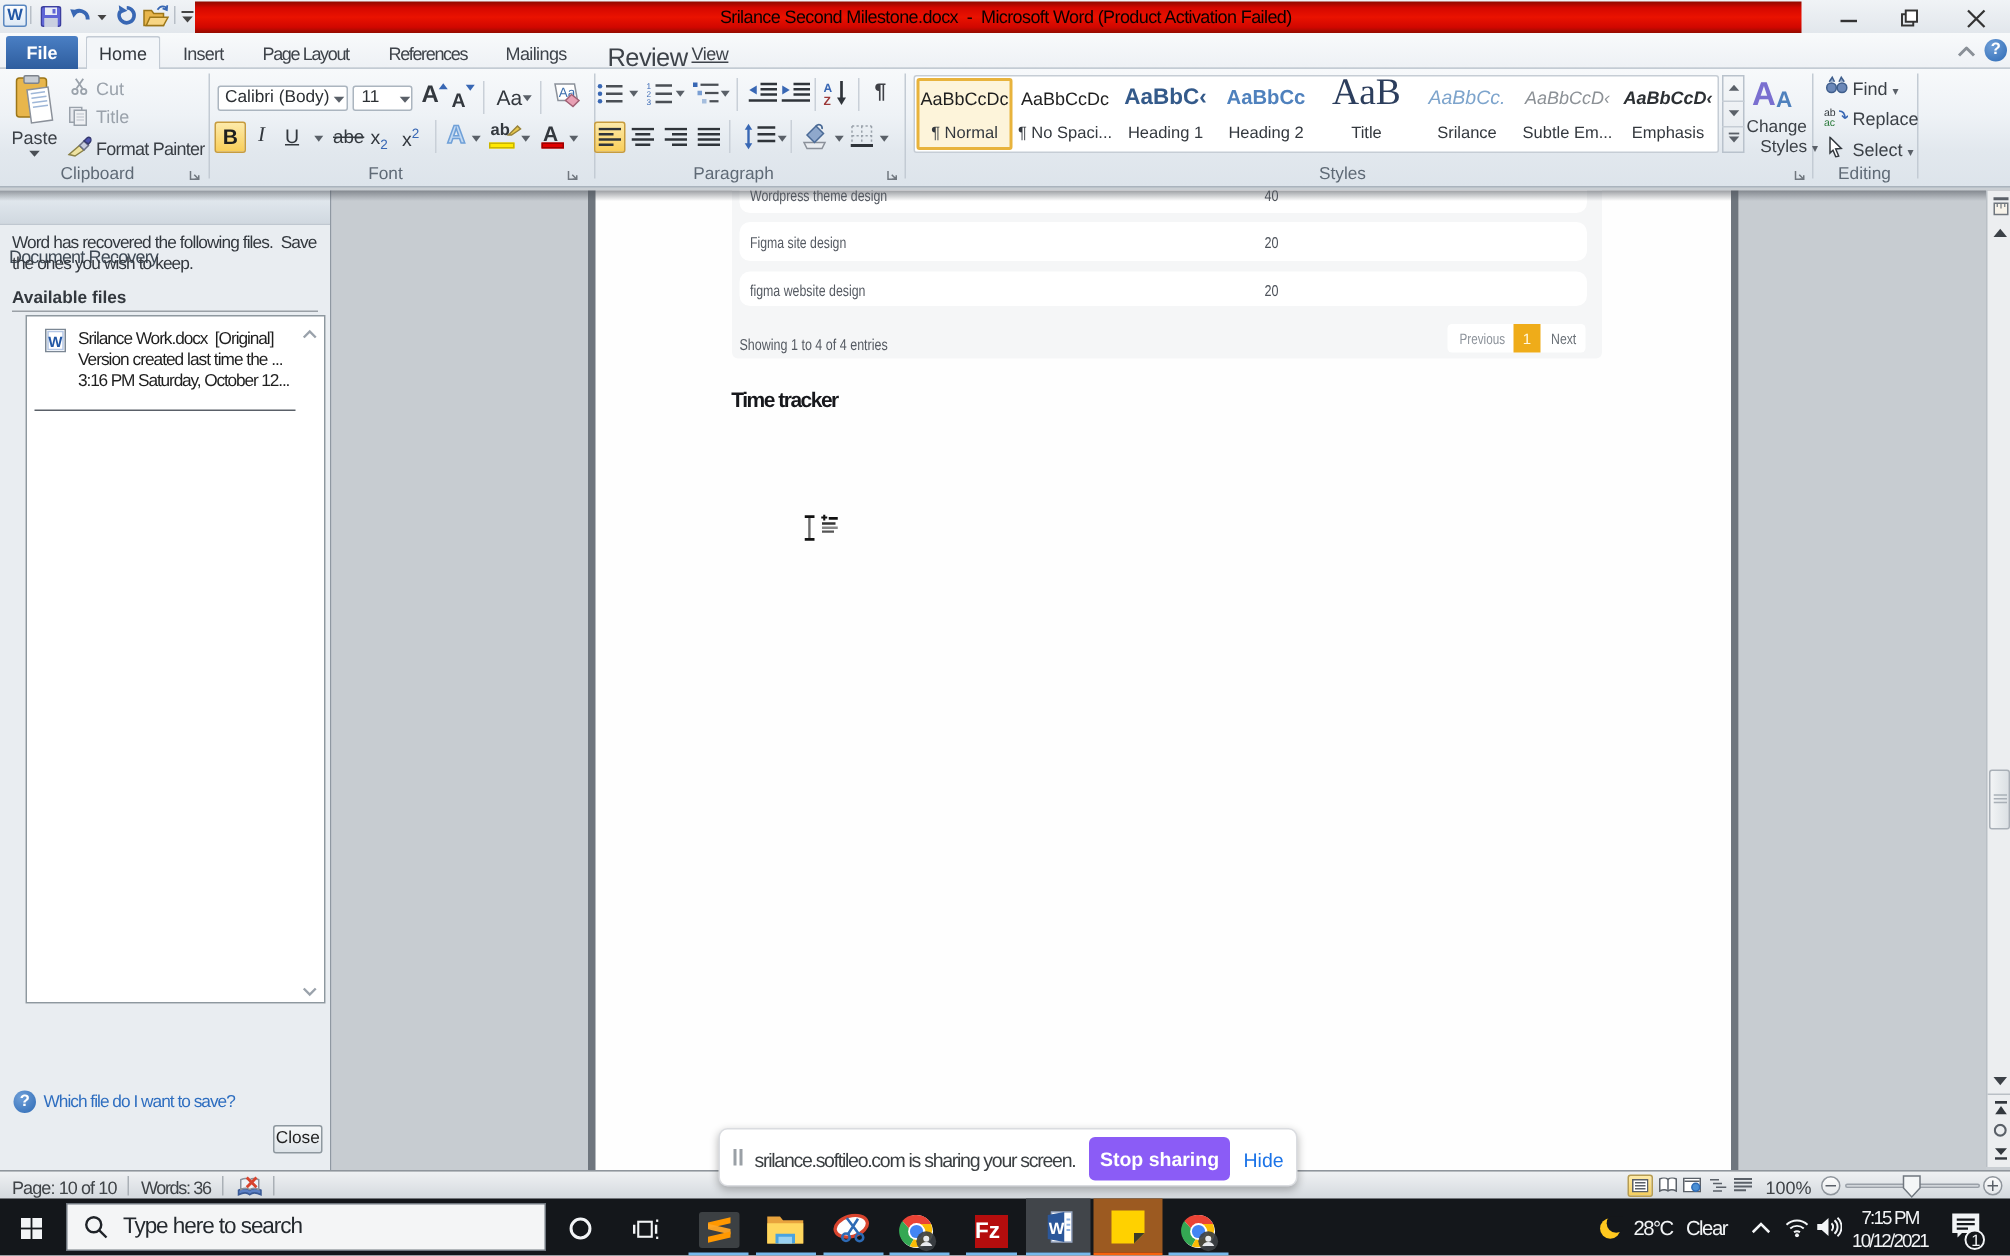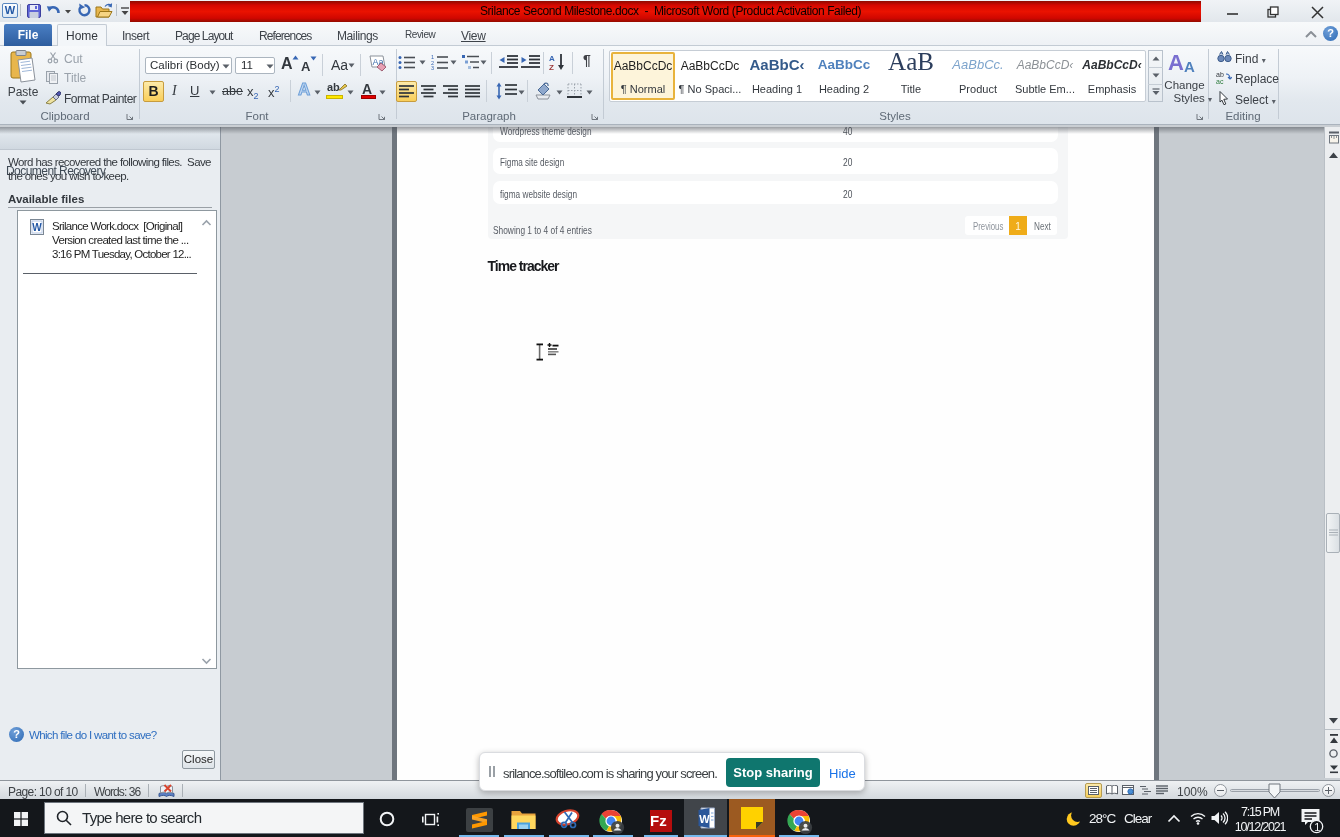--- a/index.html
+++ b/index.html
@@ -59,21 +59,21 @@
   <path d="M90 1 L101 12 M101 1 L90 12" stroke="#333" stroke-width="1.5"></path>
 </svg>
 
 <div class="abs" id="tabrow" style="left:0;top:22px;width:1340px;height:24px;background:linear-gradient(#f8fafb,#eef1f5);border-bottom:1px solid #c3cbd4;box-sizing:border-box;"></div>
 <div class="abs nosel" id="filetab" style="left:4px;top:24px;width:48px;height:22px;background:linear-gradient(#4a7fc4,#2e5d9e);border-radius:2px 2px 0 0;color:#fff;font-size:12px;font-weight:bold;text-align:center;line-height:22px;">File</div>
 <div class="abs nosel" id="hometab" style="left:57px;top:24px;width:50px;height:23px;background:#f3f6f9;border:1px solid #c3cbd4;border-bottom:none;border-radius:2px 2px 0 0;color:#33383e;font-size:12px;text-align:center;line-height:22px;box-sizing:border-box;">Home</div>
 <div class="abs nosel" style="left:122px;top:29px;font-size:12px;letter-spacing:-0.5px;color:#3e434a;">Insert</div>
 <div class="abs nosel" style="left:175px;top:29px;font-size:12px;letter-spacing:-0.9px;color:#3e434a;">Page Layout</div>
 <div class="abs nosel" style="left:259px;top:29px;font-size:12px;letter-spacing:-0.9px;color:#3e434a;">References</div>
 <div class="abs nosel" style="left:337px;top:29px;font-size:12px;letter-spacing:-0.4px;color:#3e434a;">Mailings</div>
-<div class="abs nosel" style="left:405px;top:29px;font-size:10px;letter-spacing:-0.4px;color:#3e434a;">Review</div>
+<div class="abs nosel" style="left:405px;top:29px;font-size:17px;letter-spacing:-0.4px;color:#3e434a;">Review</div>
 <div class="abs nosel" style="left:461px;top:29px;font-size:12px;letter-spacing:-0.3px;color:#3e434a;text-decoration:underline;">View</div>
 
 <svg class="abs" style="left:1302px;top:28px;" width="18" height="12" viewBox="0 0 18 12">
   <path d="M4 9 L9 4 L14 9" fill="none" stroke="#8a9097" stroke-width="2" stroke-linejoin="round"></path>
 </svg>
 <div class="abs" style="left:1323px;top:26px;width:15px;height:15px;border-radius:50%;background:radial-gradient(circle at 35% 30%,#6f9fd8,#2d6ab5);"></div>
 <div class="abs nosel" style="left:1323px;top:26px;width:15px;height:15px;color:#fff;font-size:11px;font-weight:bold;text-align:center;line-height:15px;">?</div>
 
 <div class="abs" id="ribbon" style="left:0;top:46px;width:1340px;height:79px;background:linear-gradient(#f7f9fb 0%,#eef2f6 40%,#e2e8ee 70%,#dde4eb 100%);border-bottom:1px solid #aab3bd;box-sizing:border-box;"></div>
 <div class="abs" id="ribbon-content" style="left:0;top:46px;width:1340px;height:79px;font-size:12px;color:#3c4147;">
@@ -353,21 +353,21 @@
   <div class="abs nosel" style="left:611px;top:37px;width:64px;text-align:center;font-size:11px;color:#33383e;">¶ Normal</div>
   <div class="abs nosel" style="left:678px;top:13px;width:64px;text-align:center;font-size:12px;color:#1f1f1f;">AaBbCcDc</div>
   <div class="abs nosel" style="left:678px;top:37px;width:64px;text-align:center;font-size:11px;color:#33383e;">¶ No Spaci...</div>
   <div class="abs nosel" style="left:745px;top:10px;width:64px;text-align:center;font-size:15px;font-weight:bold;color:#345a8a;">AaBbC‹</div>
   <div class="abs nosel" style="left:745px;top:37px;width:64px;text-align:center;font-size:11px;color:#33383e;">Heading 1</div>
   <div class="abs nosel" style="left:812px;top:11px;width:64px;text-align:center;font-size:13.5px;font-weight:bold;color:#4f81bd;">AaBbCc</div>
   <div class="abs nosel" style="left:812px;top:37px;width:64px;text-align:center;font-size:11px;color:#33383e;">Heading 2</div>
   <div class="abs nosel" style="left:879px;top:2px;width:64px;text-align:center;font-size:25px;color:#2c3e5d;font-family:'Liberation Serif',serif;">AaB</div>
   <div class="abs nosel" style="left:879px;top:37px;width:64px;text-align:center;font-size:11px;color:#33383e;">Title</div>
   <div class="abs nosel" style="left:946px;top:11px;width:64px;text-align:center;font-size:13px;font-style:italic;color:#7da4cc;">AaBbCc.</div>
-  <div class="abs nosel" style="left:946px;top:37px;width:64px;text-align:center;font-size:11px;color:#33383e;">Product</div>
+  <div class="abs nosel" style="left:946px;top:37px;width:64px;text-align:center;font-size:11px;color:#33383e;">Srilance</div>
   <div class="abs nosel" style="left:1013px;top:12px;width:64px;text-align:center;font-size:12px;font-style:italic;color:#8c9196;">AaBbCcD‹</div>
   <div class="abs nosel" style="left:1013px;top:37px;width:64px;text-align:center;font-size:11px;color:#33383e;">Subtle Em...</div>
   <div class="abs nosel" style="left:1080px;top:12px;width:64px;text-align:center;font-size:12px;font-style:italic;font-weight:bold;color:#2c3034;">AaBbCcD‹</div>
   <div class="abs nosel" style="left:1080px;top:37px;width:64px;text-align:center;font-size:11px;color:#33383e;">Emphasis</div>
 
   <div class="abs" style="left:1148px;top:4px;width:15px;height:52px;background:linear-gradient(#f5f7f9,#e4e9ee);border:1px solid #b9c2cc;box-sizing:border-box;"></div>
   <div class="abs" style="left:1148px;top:21px;width:15px;height:1px;background:#c6cdd5;"></div>
   <div class="abs" style="left:1148px;top:38px;width:15px;height:1px;background:#c6cdd5;"></div>
   <svg class="abs" style="left:1152px;top:10px;" width="8" height="5" viewBox="0 0 8 5">
       <path d="M0.5 4.5 L7.5 4.5 L4 0.5 Z" fill="#5a6068"></path>
@@ -418,21 +418,21 @@
 
   <div class="abs" style="left:17px;top:83px;width:200px;height:459px;background:#fff;border:1px solid #8e989f;box-sizing:border-box;"></div>
 
   <svg class="abs" style="left:29px;top:92px;" width="16" height="16" viewBox="0 0 16 16">
     <rect x="1.5" y="0.5" width="13" height="15" fill="#fff" stroke="#7b8794"></rect>
     <rect x="3" y="2" width="10" height="12" fill="#fff" stroke="#b4c6e4"></rect>
     <text x="3.2" y="12" font-size="10" font-weight="bold" fill="#2257a5" font-family="Liberation Sans">W</text>
   </svg>
   <div class="abs nosel" style="left:52px;top:93px;font-size:11.5px;letter-spacing:-0.7px;color:#1f1f1f;">Srilance Work.docx&nbsp; [Original]</div>
   <div class="abs nosel" style="left:52px;top:107px;font-size:11.5px;letter-spacing:-0.65px;color:#1f1f1f;">Version created last time the ...</div>
-  <div class="abs nosel" style="left:52px;top:121px;font-size:11.5px;letter-spacing:-0.75px;color:#1f1f1f;">3:16 PM Tuesday, October 12...</div>
+  <div class="abs nosel" style="left:52px;top:121px;font-size:11.5px;letter-spacing:-0.75px;color:#1f1f1f;">3:16 PM Saturday, October 12...</div>
   <div class="abs" style="left:23px;top:146px;width:174px;height:1px;background:#5a6068;"></div>
   <svg class="abs" style="left:201px;top:92px;" width="11" height="8" viewBox="0 0 11 8">
       <path d="M1.5 6 L5.5 2 L9.5 6" fill="none" stroke="#9aa2ab" stroke-width="1.6"></path>
     </svg>
   <svg class="abs" style="left:201px;top:530px;" width="11" height="8" viewBox="0 0 11 8">
       <path d="M1.5 2 L5.5 6 L9.5 2" fill="none" stroke="#9aa2ab" stroke-width="1.6"></path>
     </svg>
 
   <div class="abs" style="left:9px;top:600px;width:15px;height:15px;border-radius:50%;background:radial-gradient(circle at 35% 30%,#6f9fd8,#2d6ab5);"></div>
   <div class="abs nosel" style="left:9px;top:600px;width:15px;height:15px;color:#fff;font-size:11px;font-weight:bold;text-align:center;line-height:15px;">?</div>
@@ -520,21 +520,21 @@
   <svg class="abs" style="left:3.5px;top:638px;" width="10" height="9" viewBox="0 0 10 9">
       <path d="M1 0.5 L9 0.5 L5 5 Z" fill="#33383e"></path>
       <rect x="1" y="6.5" width="8" height="1.6" fill="#33383e"></rect>
     </svg>
 </div>
 
 <div class="abs" id="sharebar" style="left:479px;top:752px;width:386px;height:39px;background:#fff;border:1px solid #dadce0;border-radius:6px;box-shadow:0 2px 6px rgba(0,0,0,.28);box-sizing:border-box;z-index:30;">
   <div class="abs" style="left:9px;top:13px;width:2px;height:11px;background:#9aa0a6;"></div>
   <div class="abs" style="left:13px;top:13px;width:2px;height:11px;background:#9aa0a6;"></div>
   <div class="abs nosel" style="left:23px;top:13px;font-size:13px;letter-spacing:-0.85px;color:#3c4043;">srilance.softileo.com is sharing your screen.</div>
-  <div class="abs nosel" style="left:246px;top:5px;width:94px;height:29px;background:#0f766e;border-radius:4px;color:#fff;font-size:13px;font-weight:bold;text-align:center;line-height:29px;">Stop sharing</div>
+  <div class="abs nosel" style="left:246px;top:5px;width:94px;height:29px;background:#8b5cf6;border-radius:4px;color:#fff;font-size:13px;font-weight:bold;text-align:center;line-height:29px;">Stop sharing</div>
   <div class="abs nosel" style="left:349px;top:13px;font-size:13px;color:#1a73e8;">Hide</div>
 </div>
 
 <div class="abs" id="statusbar" style="left:0;top:780px;width:1340px;height:19px;background:linear-gradient(#eff1f3,#d4d9de);border-top:1px solid #8f959c;box-sizing:border-box;font-size:12px;color:#3f4347;">
   <div class="abs nosel" style="left:8px;top:4px;letter-spacing:-0.6px;">Page: 10 of 10</div>
   <div class="abs" style="left:85px;top:3px;width:1px;height:13px;background:#aab0b6;"></div>
   <div class="abs nosel" style="left:94px;top:4px;letter-spacing:-0.9px;">Words: 36</div>
   <div class="abs" style="left:148px;top:3px;width:1px;height:13px;background:#aab0b6;"></div>
 
   <svg class="abs" style="left:158px;top:3px;" width="17" height="14" viewBox="0 0 17 14">

